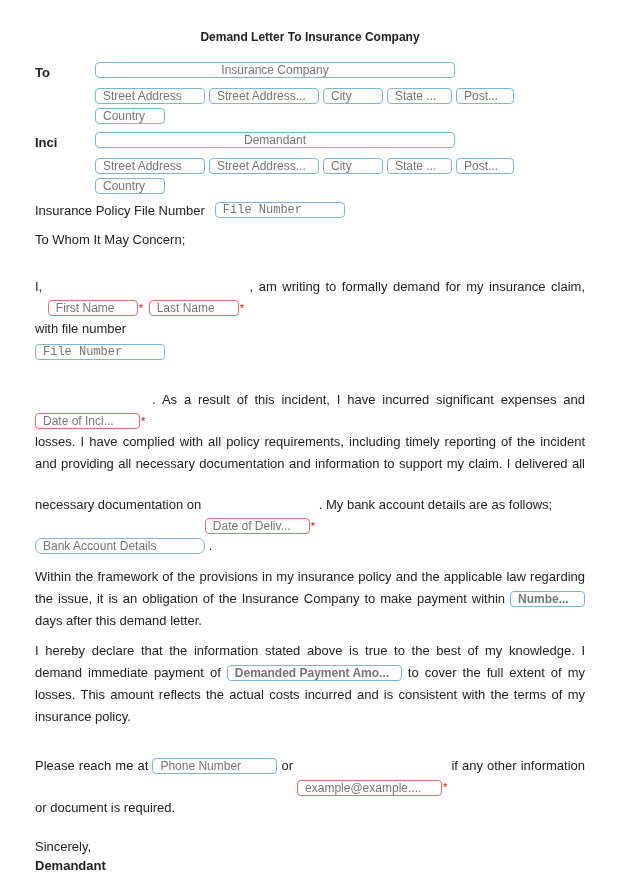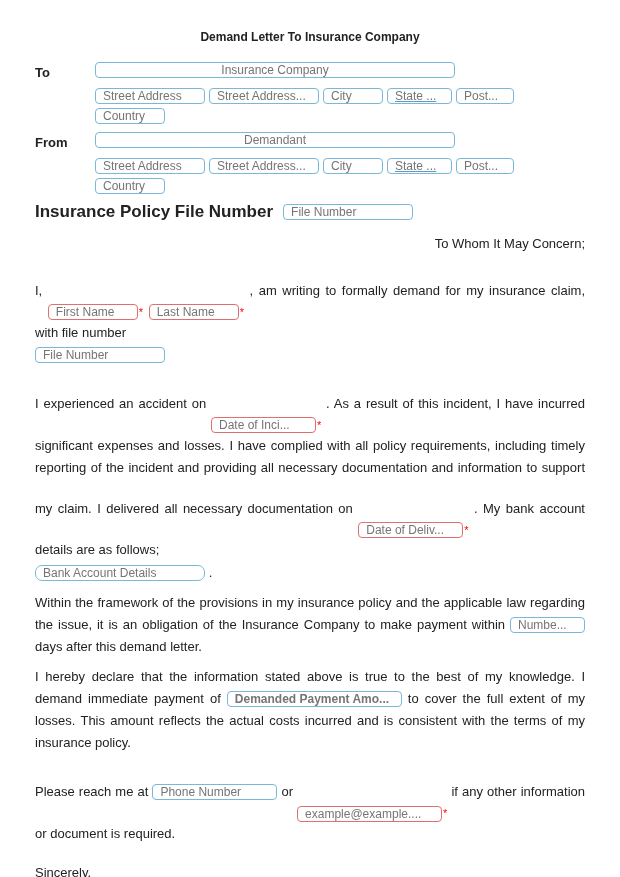--- a/index.html
+++ b/index.html
@@ -54,33 +54,32 @@
       flex-direction: column;
       gap: 5px;
     }
     .policy-row {
       display: flex;
       align-items: center;
       gap: 10px;
       margin-bottom: 14px;
     }
     .policy-label {
-      font-weight: bold;
-      font-size: 17px;
+      font-weight: normal;
+      font-size: 13px;
     }
     .inline-field {
       display: inline-flex;
       align-items: center;
       vertical-align: middle;
       margin-top: 42px;
     }
     .salutation {
       margin-bottom: 10px;
       font-size: 13px;
-      text-align: right;
     }
     .para {
       font-size: 13px;
       line-height: 1.7;
       margin-bottom: 8px;
       text-align: justify;
     }
     .sincerely {
       margin-top: 20px;
       margin-bottom: 4px;
@@ -97,30 +96,30 @@
       gap: 8px;
       margin-bottom: 5px;
       font-size: 13px;
     }
     .meta-row .meta-label {
       font-weight: bold;
       min-width: 50px;
     }
     .input-wide { width: 100%; }
     .input-city { min-width: 50px; max-width: 60px; }
-    .input-state { min-width: 50px; max-width: 65px; text-decoration: underline; }
+    .input-state { min-width: 50px; max-width: 65px; }
     .input-post { min-width: 48px; max-width: 58px; }
     .input-country { min-width: 58px; max-width: 70px; }
     .input-firstname { min-width: 80px; max-width: 90px; }
     .input-lastname { min-width: 80px; max-width: 90px; }
-    .input-filenumber { min-width: 115px; max-width: 130px; }
+    .input-filenumber { min-width: 115px; max-width: 130px; font-family: Liberation Mono, monospace; }
     .input-date { min-width: 80px; max-width: 105px; }
     .input-date2 { min-width: 80px; max-width: 105px; }
     .input-bank { min-width: 155px; max-width: 170px; border-radius: 7px; }
-    .input-num { min-width: 60px; max-width: 75px; }
+    .input-num { min-width: 60px; max-width: 75px; font-weight: bold; }
     .input-amount { min-width: 150px; max-width: 175px; font-weight: bold; }
     .input-phone { min-width: 110px; max-width: 125px; }
     .input-email { min-width: 120px; max-width: 145px; }
     .input-addr { min-width: 90px; max-width: 110px; }
     .input-addr2 { min-width: 90px; max-width: 110px; }
   </style>
 </head>
 <body>
 
 <h1 class="title">Demand Letter To Insurance Company</h1>
@@ -134,21 +133,21 @@
       <input class="form-input input-addr2" placeholder="Street Address..." style="">
       <input class="form-input input-city" placeholder="City" style="">
       <input class="form-input input-state" placeholder="State ..." style="">
       <input class="form-input input-post" placeholder="Post..." style="">
       <input class="form-input input-country" placeholder="Country" style="">
     </div>
   </div>
 </div>
 
 <div class="section-row">
-  <div class="section-label">From</div>
+  <div class="section-label">Inci</div>
   <div class="section-fields">
     <input class="form-input input-wide" style="width: 360px; text-align: center; color: rgb(90, 158, 201);" placeholder="Demandant">
     <div class="address-row">
       <input class="form-input input-addr" placeholder="Street Address" style="">
       <input class="form-input input-addr2" placeholder="Street Address..." style="">
       <input class="form-input input-city" placeholder="City" style="">
       <input class="form-input input-state" placeholder="State ..." style="">
       <input class="form-input input-post" placeholder="Post..." style="">
       <input class="form-input input-country" placeholder="Country" style="">
     </div>
@@ -174,21 +173,20 @@
     <input class="form-input input-lastname" style="border-color: rgb(224, 112, 112);" placeholder="Last Name">
     <span class="req-star" style="color:red;font-size:11px;margin-left:1px;">*</span>
   </span>
   <span>, am writing to formally demand for my insurance claim, with file number</span>
   <span> </span>
   <br>
   <input class="form-input input-filenumber" style="margin-top: 3px;" placeholder="File Number">
 </div>
 
 <div class="para">
-  <span>I experienced an accident on </span>
   <span class="inline-field">
     <input class="form-input input-date" style="border-color: rgb(224, 112, 112);" placeholder="Date of Inci...">
     <span class="req-star" style="color:red;font-size:11px;margin-left:1px;">*</span>
   </span>
   <span>. As a result of this incident, I have incurred significant expenses and losses. I have complied with all policy requirements, including timely reporting of the incident and providing all necessary documentation and information to support my claim. I delivered all necessary documentation on</span>
   <span> </span>
   <span class="inline-field">
     <input class="form-input input-date2" style="border-color: rgb(224, 112, 112);" placeholder="Date of Deliv...">
     <span class="req-star" style="color:red;font-size:11px;margin-left:1px;">*</span>
   </span>

